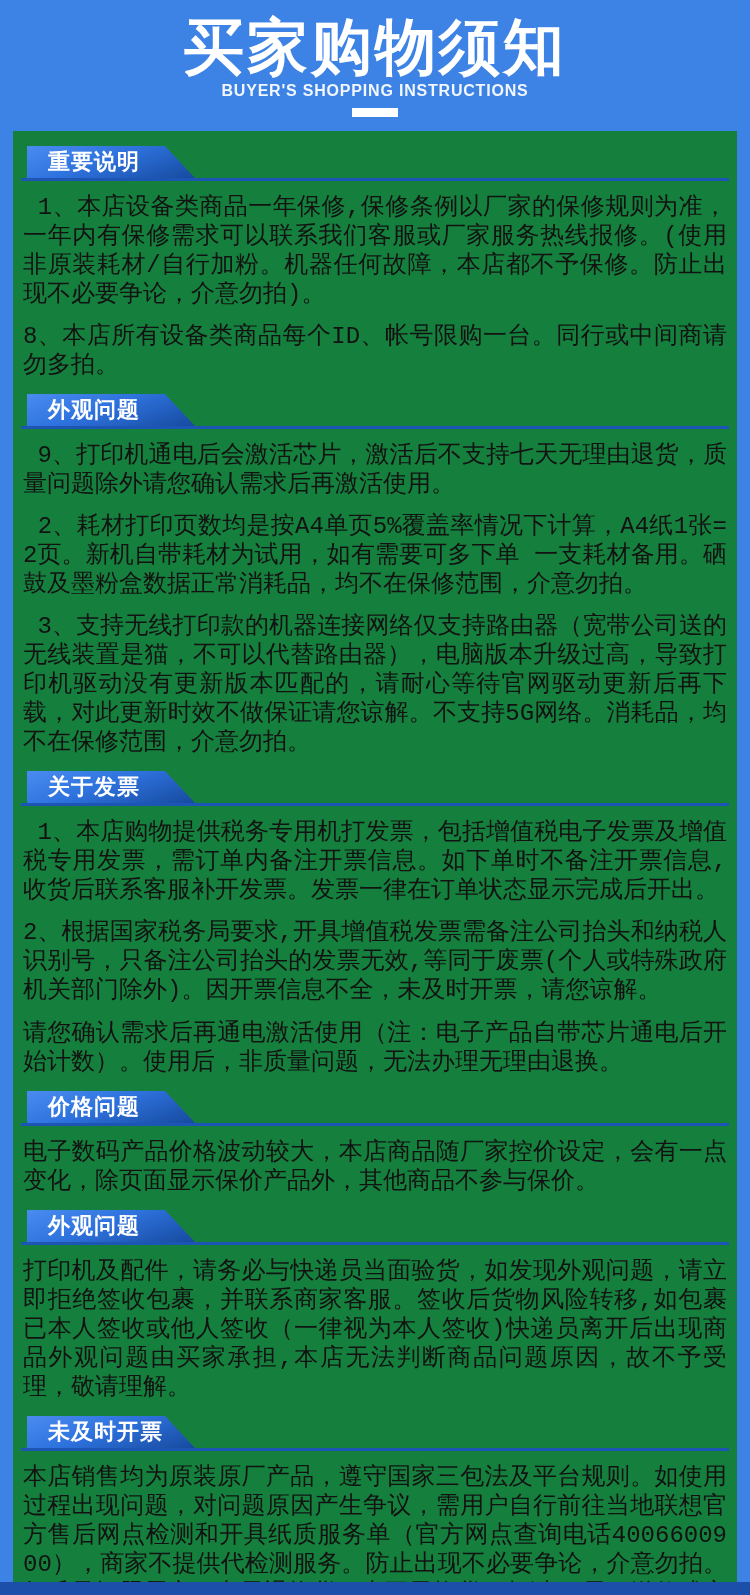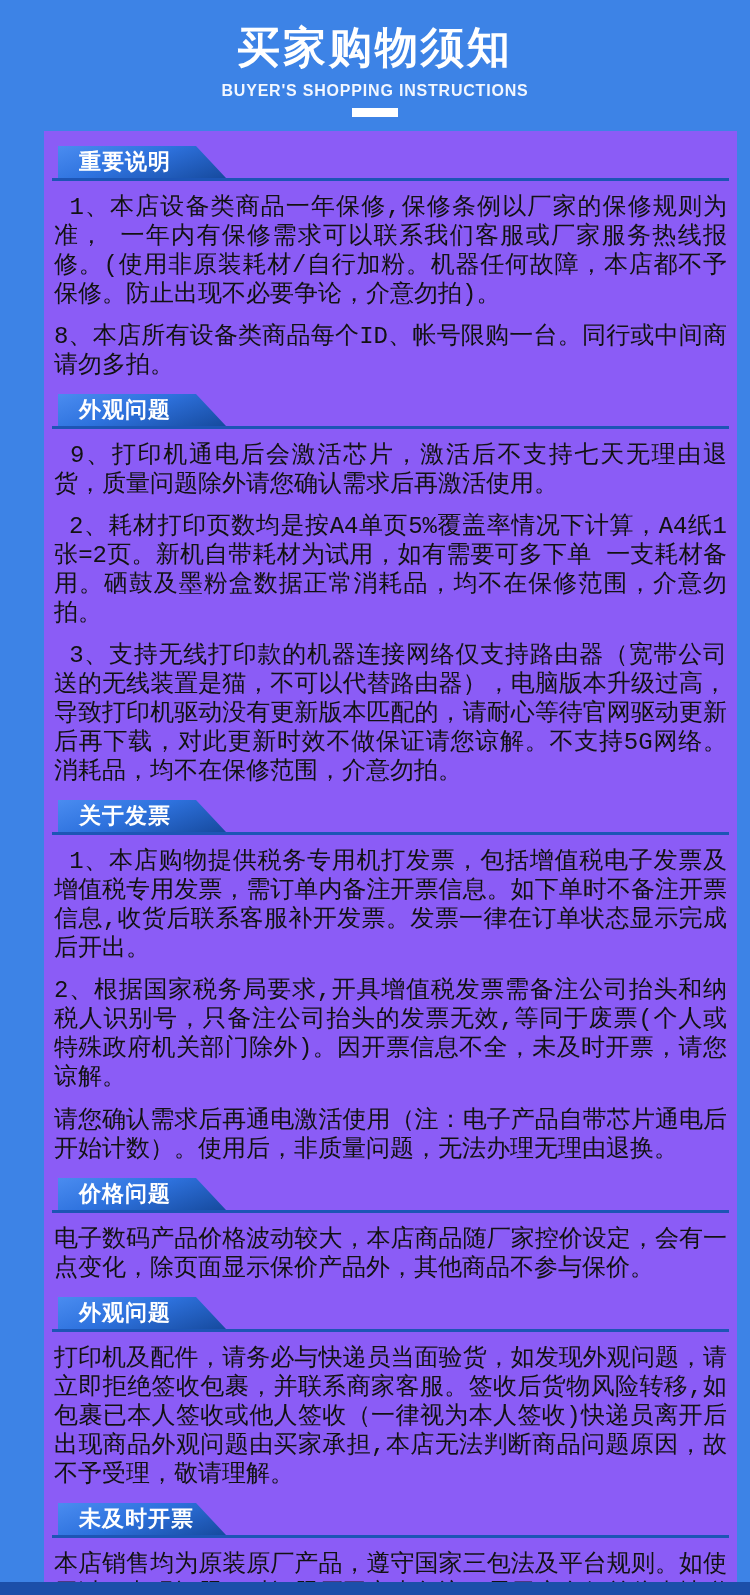--- a/index.html
+++ b/index.html
@@ -18,21 +18,21 @@
   
   .header {
     height: 131px;
     text-align: center;
     color: #ffffff;
     box-sizing: border-box;
     padding-top: 16px;
   }
   .page-title {
     margin: 0;
-    font-size: 43px;
+    font-size: 61px;
     line-height: 62px;
     font-weight: 800;
     letter-spacing: 3px;
     color: #ffffff;
   }
   .page-subtitle {
     margin-top: 4px;
     font-size: 16px;
     font-weight: 700;
     letter-spacing: 0.8px;
@@ -44,25 +44,24 @@
     background: #ffffff;
     margin: 8px auto 0;
   }
   
   .card {
     position: absolute;
     left: 13px;
     right: 13px;
     top: 131px;
     height: 1452px;
-    background: #8b5cf6;
+    background: #15803d;
     box-sizing: border-box;
     padding: 15px 8px 10px 8px;
     overflow: hidden;
-    margin-left: 31px;
   }
   
   .sec { margin-top: 14px; }
   .sec:first-child { margin-top: 0; }
   .sec-head {
     position: relative;
     height: 32px;
     border-bottom: 3px solid #1d55b5;
     margin-bottom: 12px;
   }

